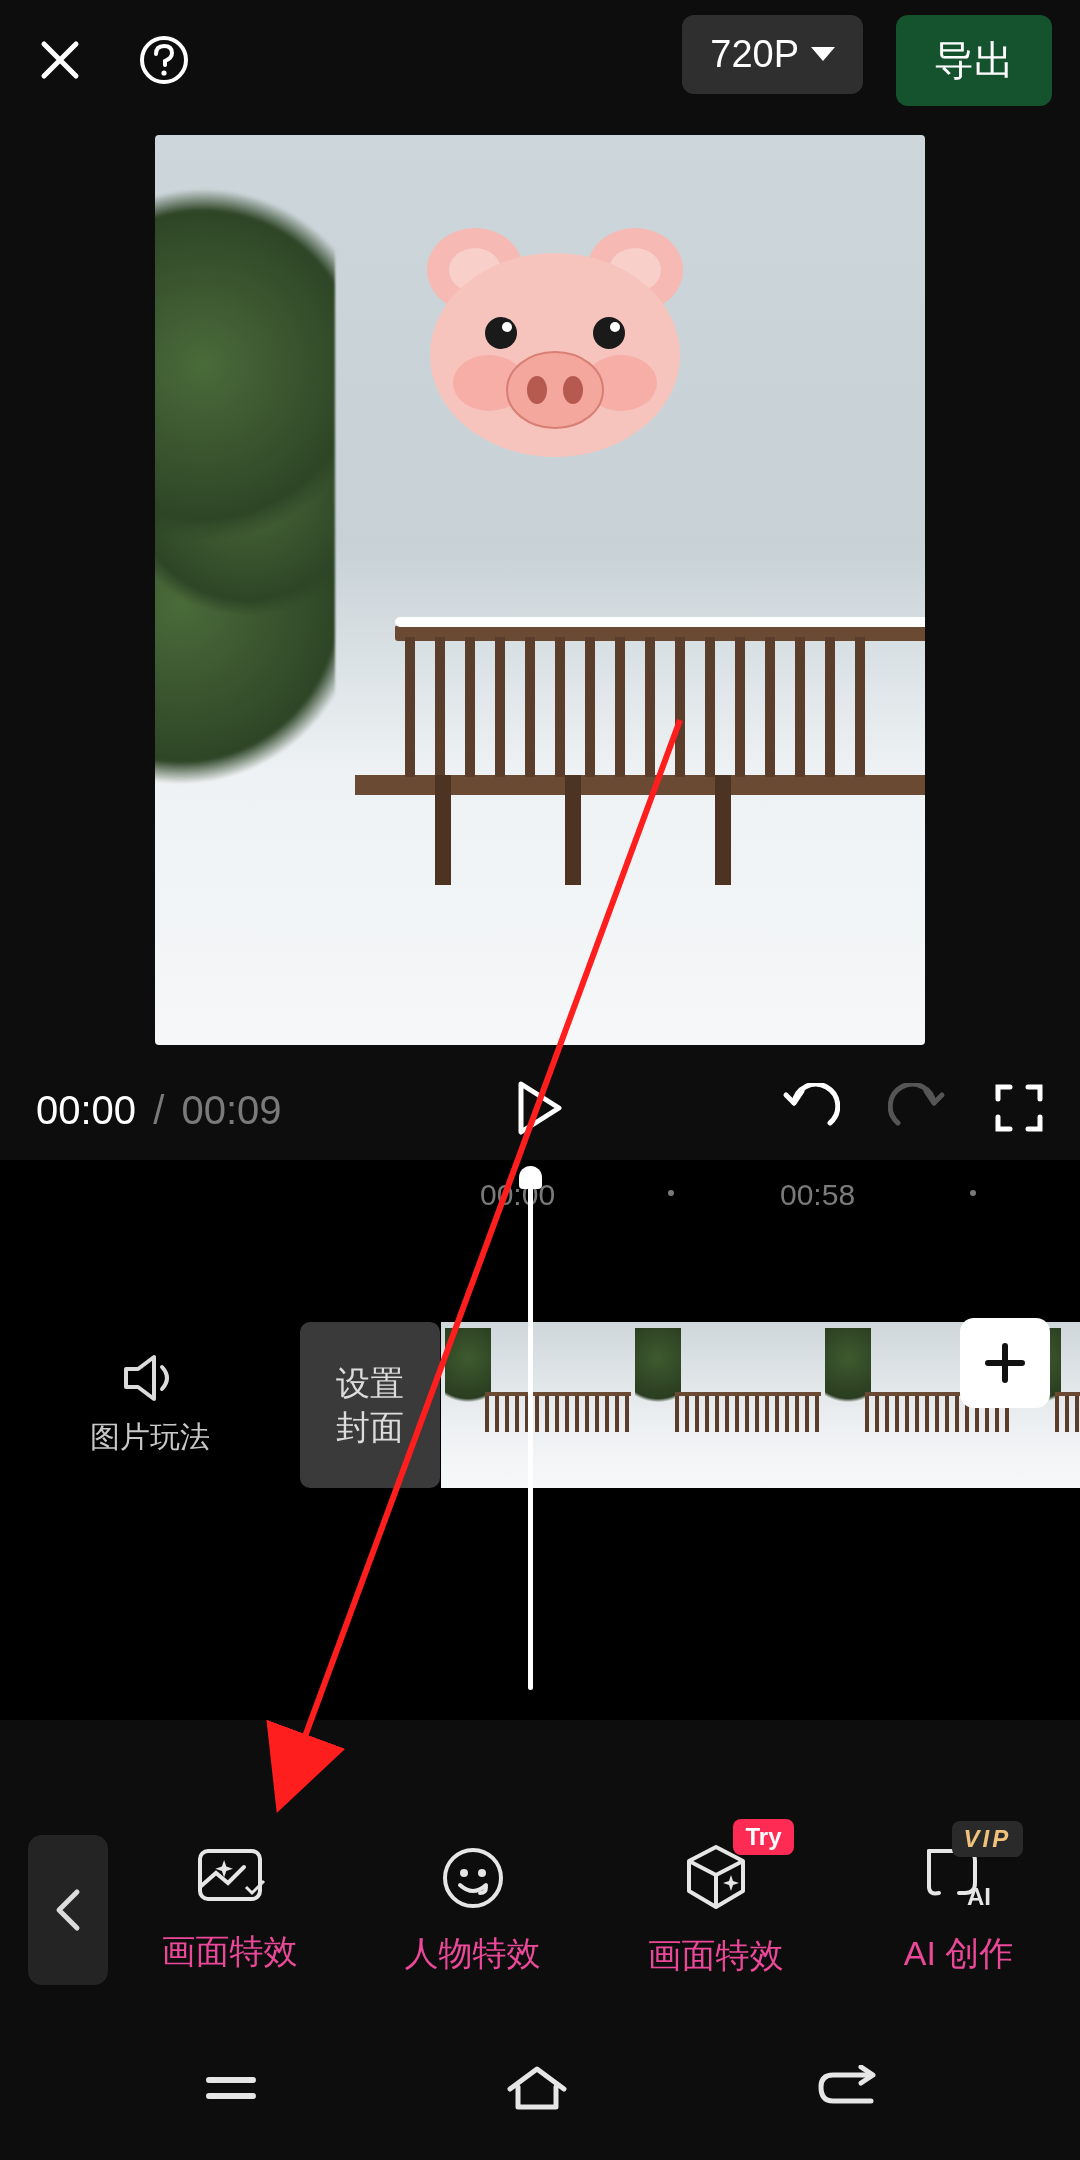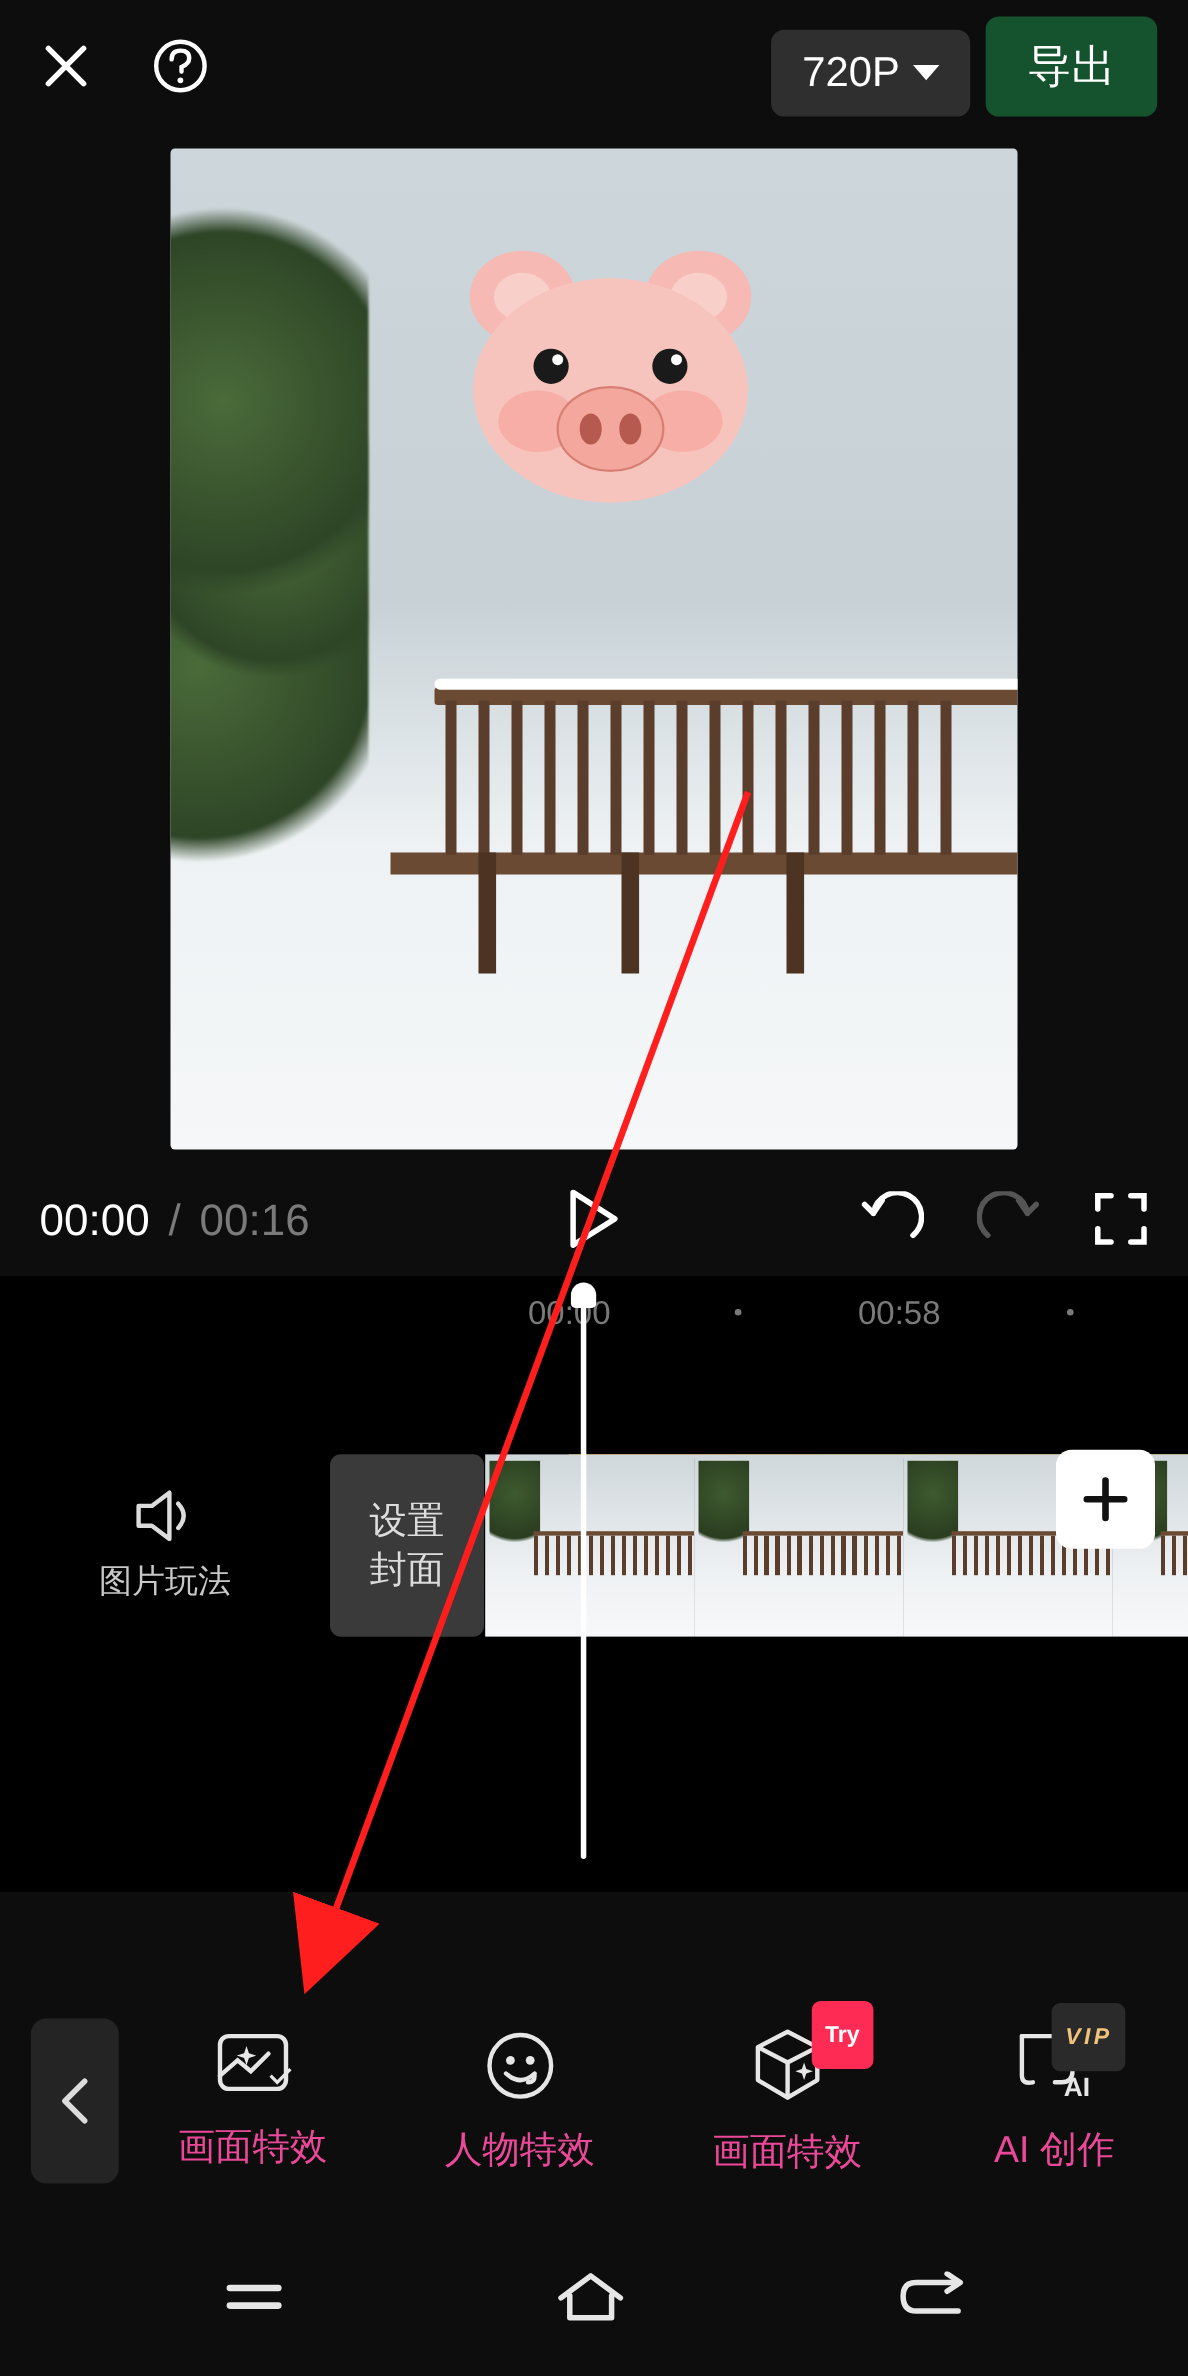--- a/index.html
+++ b/index.html
@@ -16,21 +16,21 @@
   
   .top-bar {
     position: absolute;
     top: 0; left: 0; right: 0;
     height: 120px;
     display: flex;
     align-items: center;
     padding: 0 28px;
   }
   .top-left { display: flex; align-items: center; gap: 40px; }
-  .top-right { margin-left: auto; display: flex; align-items: flex-end; gap: 14px; }
+  .top-right { margin-left: auto; display: flex; align-items: flex-start; gap: 33px; }
   .icon-btn {
     width: 64px; height: 64px;
     display: flex; align-items: center; justify-content: center;
     cursor: pointer;
   }
   .res-btn {
     background: #2f2f2f;
     border-radius: 12px;
     padding: 18px 28px;
     font-size: 38px;
@@ -186,21 +186,21 @@
     grid-template-columns: repeat(4, 1fr);
     align-items: center; justify-items: center;
   }
   .tool {
     display:flex; flex-direction:column; align-items:center; gap:18px;
     cursor:pointer; position:relative;
   }
   .tool-label { font-size: 34px; color:#ec4899; }
   .badge {
     position:absolute; top:-22px; right:-10px;
-    font-size:21px; font-weight:600; padding:19px 12px; border-radius:8px;
+    font-size:24px; font-weight:600; padding:4px 12px; border-radius:8px;
   }
   .badge-try { background:#fe2c55; color:#fff; }
   .badge-vip { background:#2a2a2a; color:#f0c27b; letter-spacing:3px; font-style:italic; }
 
   
   .nav-bar {
     position:absolute; left:0; right:0; bottom:0; height:140px;
     display:flex; align-items:center; justify-content:space-around;
     padding: 0 80px;
   }
@@ -284,21 +284,21 @@
       <ellipse cx="140" cy="175" rx="48" ry="38" fill="none" stroke="#d77f73" stroke-width="2"></ellipse>
       <ellipse cx="122" cy="175" rx="10" ry="14" fill="#b65a50"></ellipse>
       <ellipse cx="158" cy="175" rx="10" ry="14" fill="#b65a50"></ellipse>
     </svg>
   </div>
 </div>
 
 <div class="transport">
   <span class="time-cur">00:00</span>
   <span class="time-total">&nbsp;/&nbsp;</span>
-  <span class="time-total">00:16</span>
+  <span class="time-total">00:09</span>
 
   <div class="play-btn">
     <svg width="50" height="56" viewBox="0 0 50 56">
       <path d="M6 4 L44 28 L6 52 Z" fill="none" stroke="#fff" stroke-width="5" stroke-linejoin="round"></path>
     </svg>
   </div>
 
   <div class="transport-right">
     <div>
       <svg width="58" height="50" viewBox="0 0 58 50">

